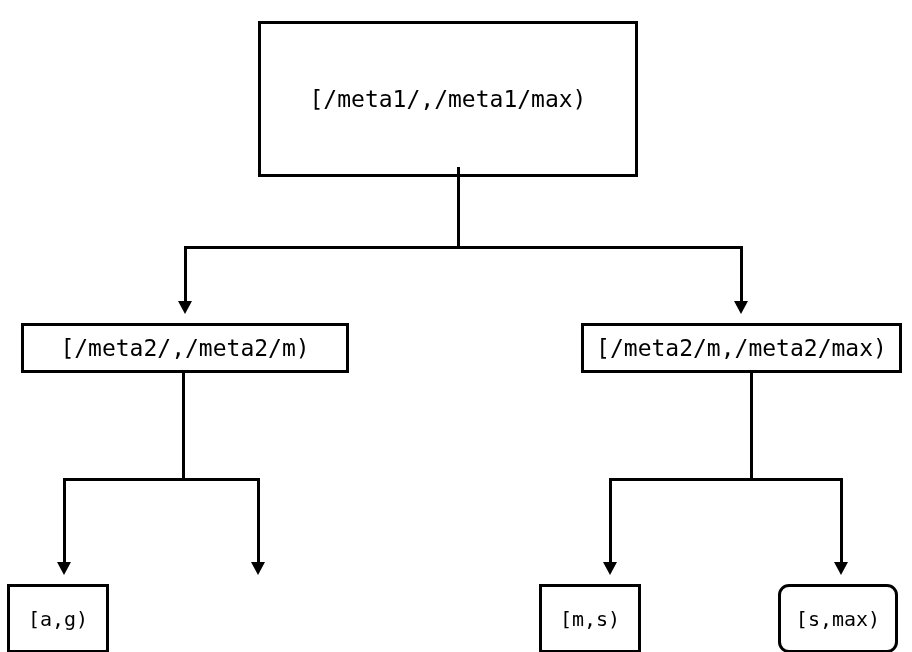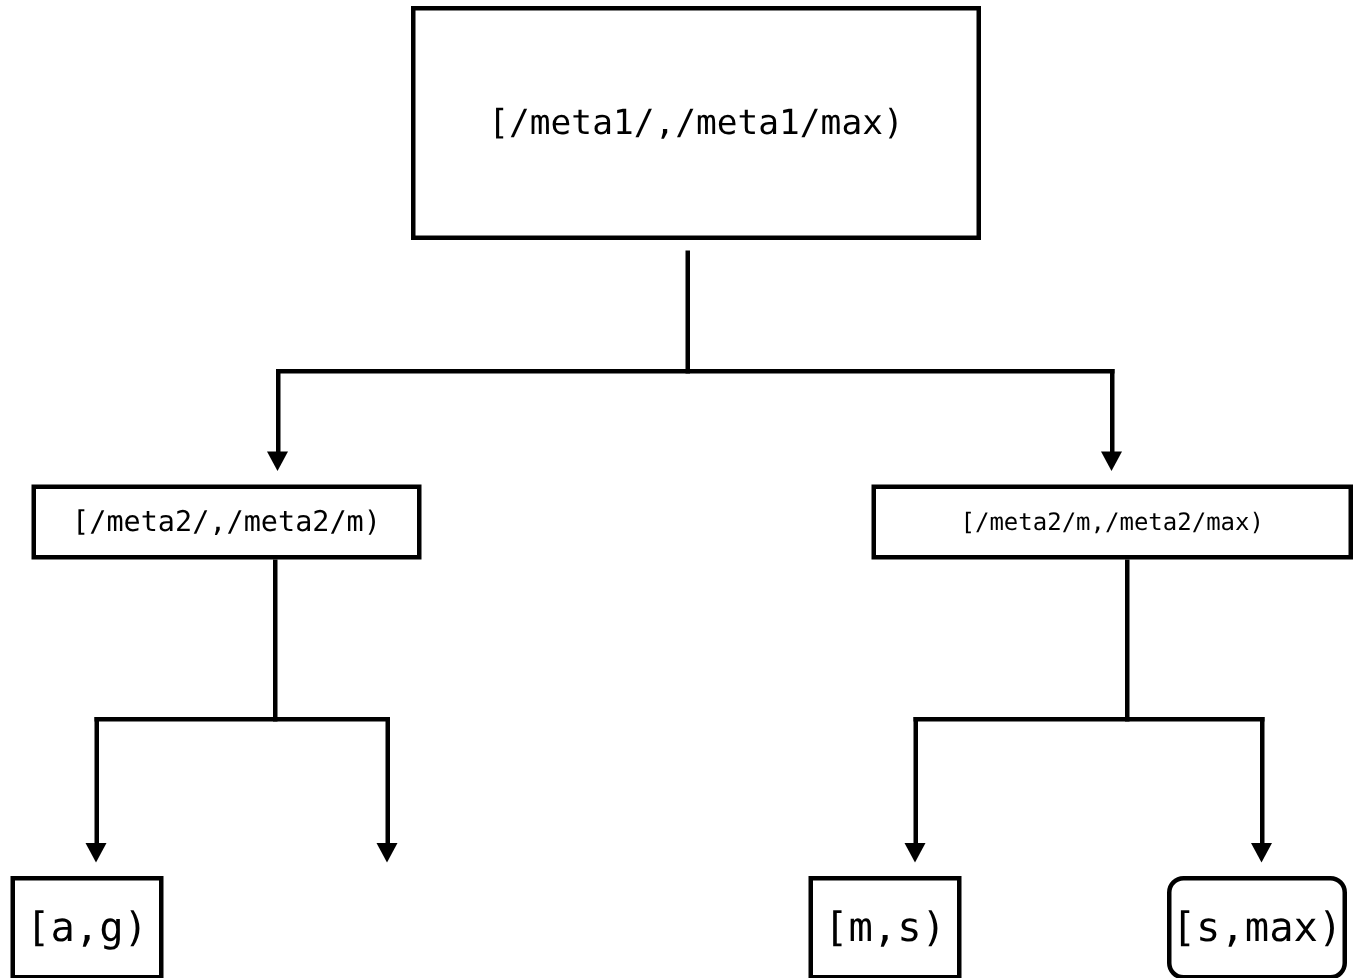--- a/index.html
+++ b/index.html
@@ -30,46 +30,45 @@
     white-space: pre;
     line-height: 1;
   }
   .node-label {
     display: block;
     white-space: pre;
   }
   
   #node-root {
     left: 258px;
-    top: 4px;
+    top: 21px;
     width: 380px;
     height: 156px;
     font-size: 23px;
-    margin-left: 16px;
   }
   
   #node-meta2-low {
     left: 21px;
     top: 323px;
-    width: 260px;
+    width: 328px;
     height: 50px;
-    font-size: 19px;
+    font-size: 23px;
   }
   #node-meta2-high {
     left: 581px;
     top: 323px;
     width: 321px;
     height: 50px;
-    font-size: 16px;
+    font-size: 23px;
   }
   
   .leaf {
     top: 584px;
     height: 69px;
-    font-size: 27px;
+    font-size: 20px;
   }
   #node-leaf-ag   { left: 7px;   width: 102px; }
   #node-leaf-gm   { left: 205px; width: 102px; }
   #node-leaf-ms   { left: 539px; width: 102px; }
   #node-leaf-smax { left: 778px; width: 120px; border-radius: 11px; }
 
   
   .edge-v {
     position: absolute;
     width: 3px;

